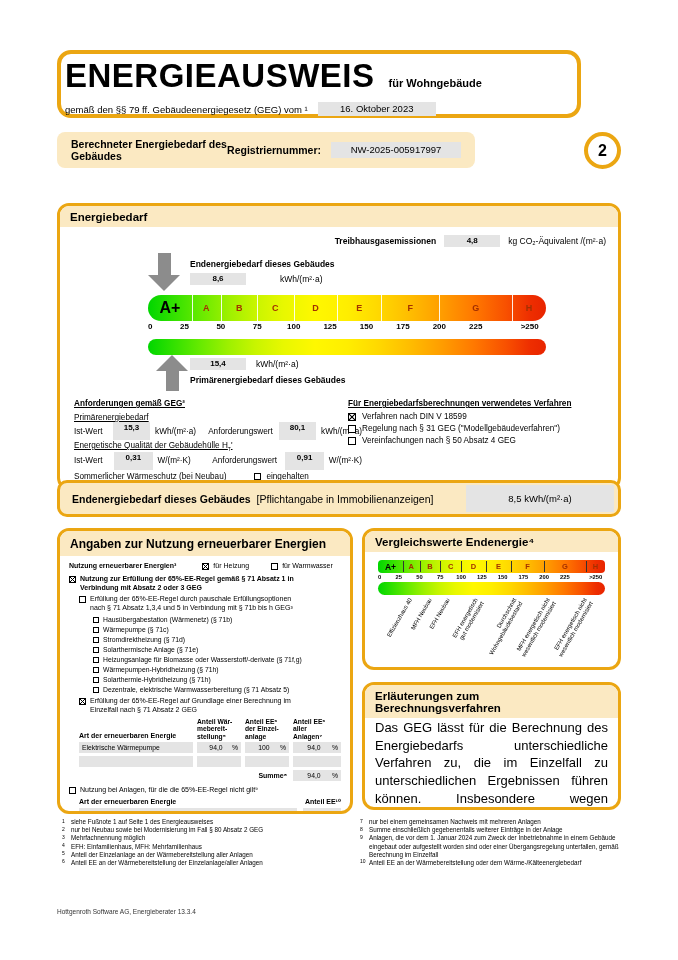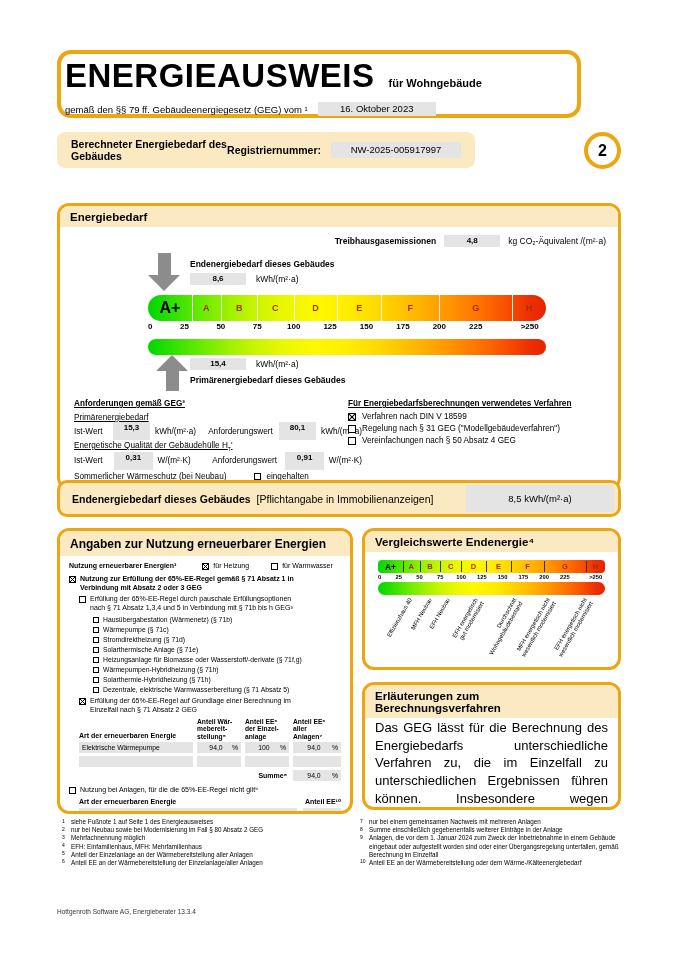--- a/index.html
+++ b/index.html
@@ -45,21 +45,21 @@
   .panel-head{background:var(--cream);font-weight:bold;padding:5px 10px 4px 10px;}
 
   
   #energie{left:57px;top:183px;width:564px;height:287px;margin-top:20px;}
   #energie .panel-head{font-size:11.5px;}
   #energie .panel-body{position:relative;height:263px;font-size:8.5px;}
   .ghg-line{position:absolute;right:12px;top:8px;display:flex;align-items:center;}
   .ghg-label{font-weight:bold;margin-right:8px;}
   .ghg-box{width:56px;height:12px;line-height:12px;font-weight:bold;font-size:8px;margin-right:8px;}
   .end-label{position:absolute;left:130px;top:32px;font-weight:bold;}
-  .end-valrow{position:absolute;left:130px;top:46px;display:flex;align-items:center;}
+  .end-valrow{position:absolute;left:130px;top:46px;display:flex;align-items:center;gap:24px;}
   .small-valbox{width:56px;height:12px;line-height:12px;font-weight:bold;font-size:8px;margin-right:10px;}
 
   .arrow{position:absolute;width:32px;}
   .arrow .stem{width:13px;height:22px;background:var(--arrow);margin:0 auto;}
   .arrow .head-down{width:0;height:0;border-left:16px solid transparent;border-right:16px solid transparent;border-top:16px solid var(--arrow);}
   .arrow .head-up{width:0;height:0;border-left:16px solid transparent;border-right:16px solid transparent;border-bottom:16px solid var(--arrow);}
   #arrow-end{left:88px;top:26px;}
   #arrow-primary{left:96px;top:128px;}
   #arrow-primary .stem{height:20px;}
 

